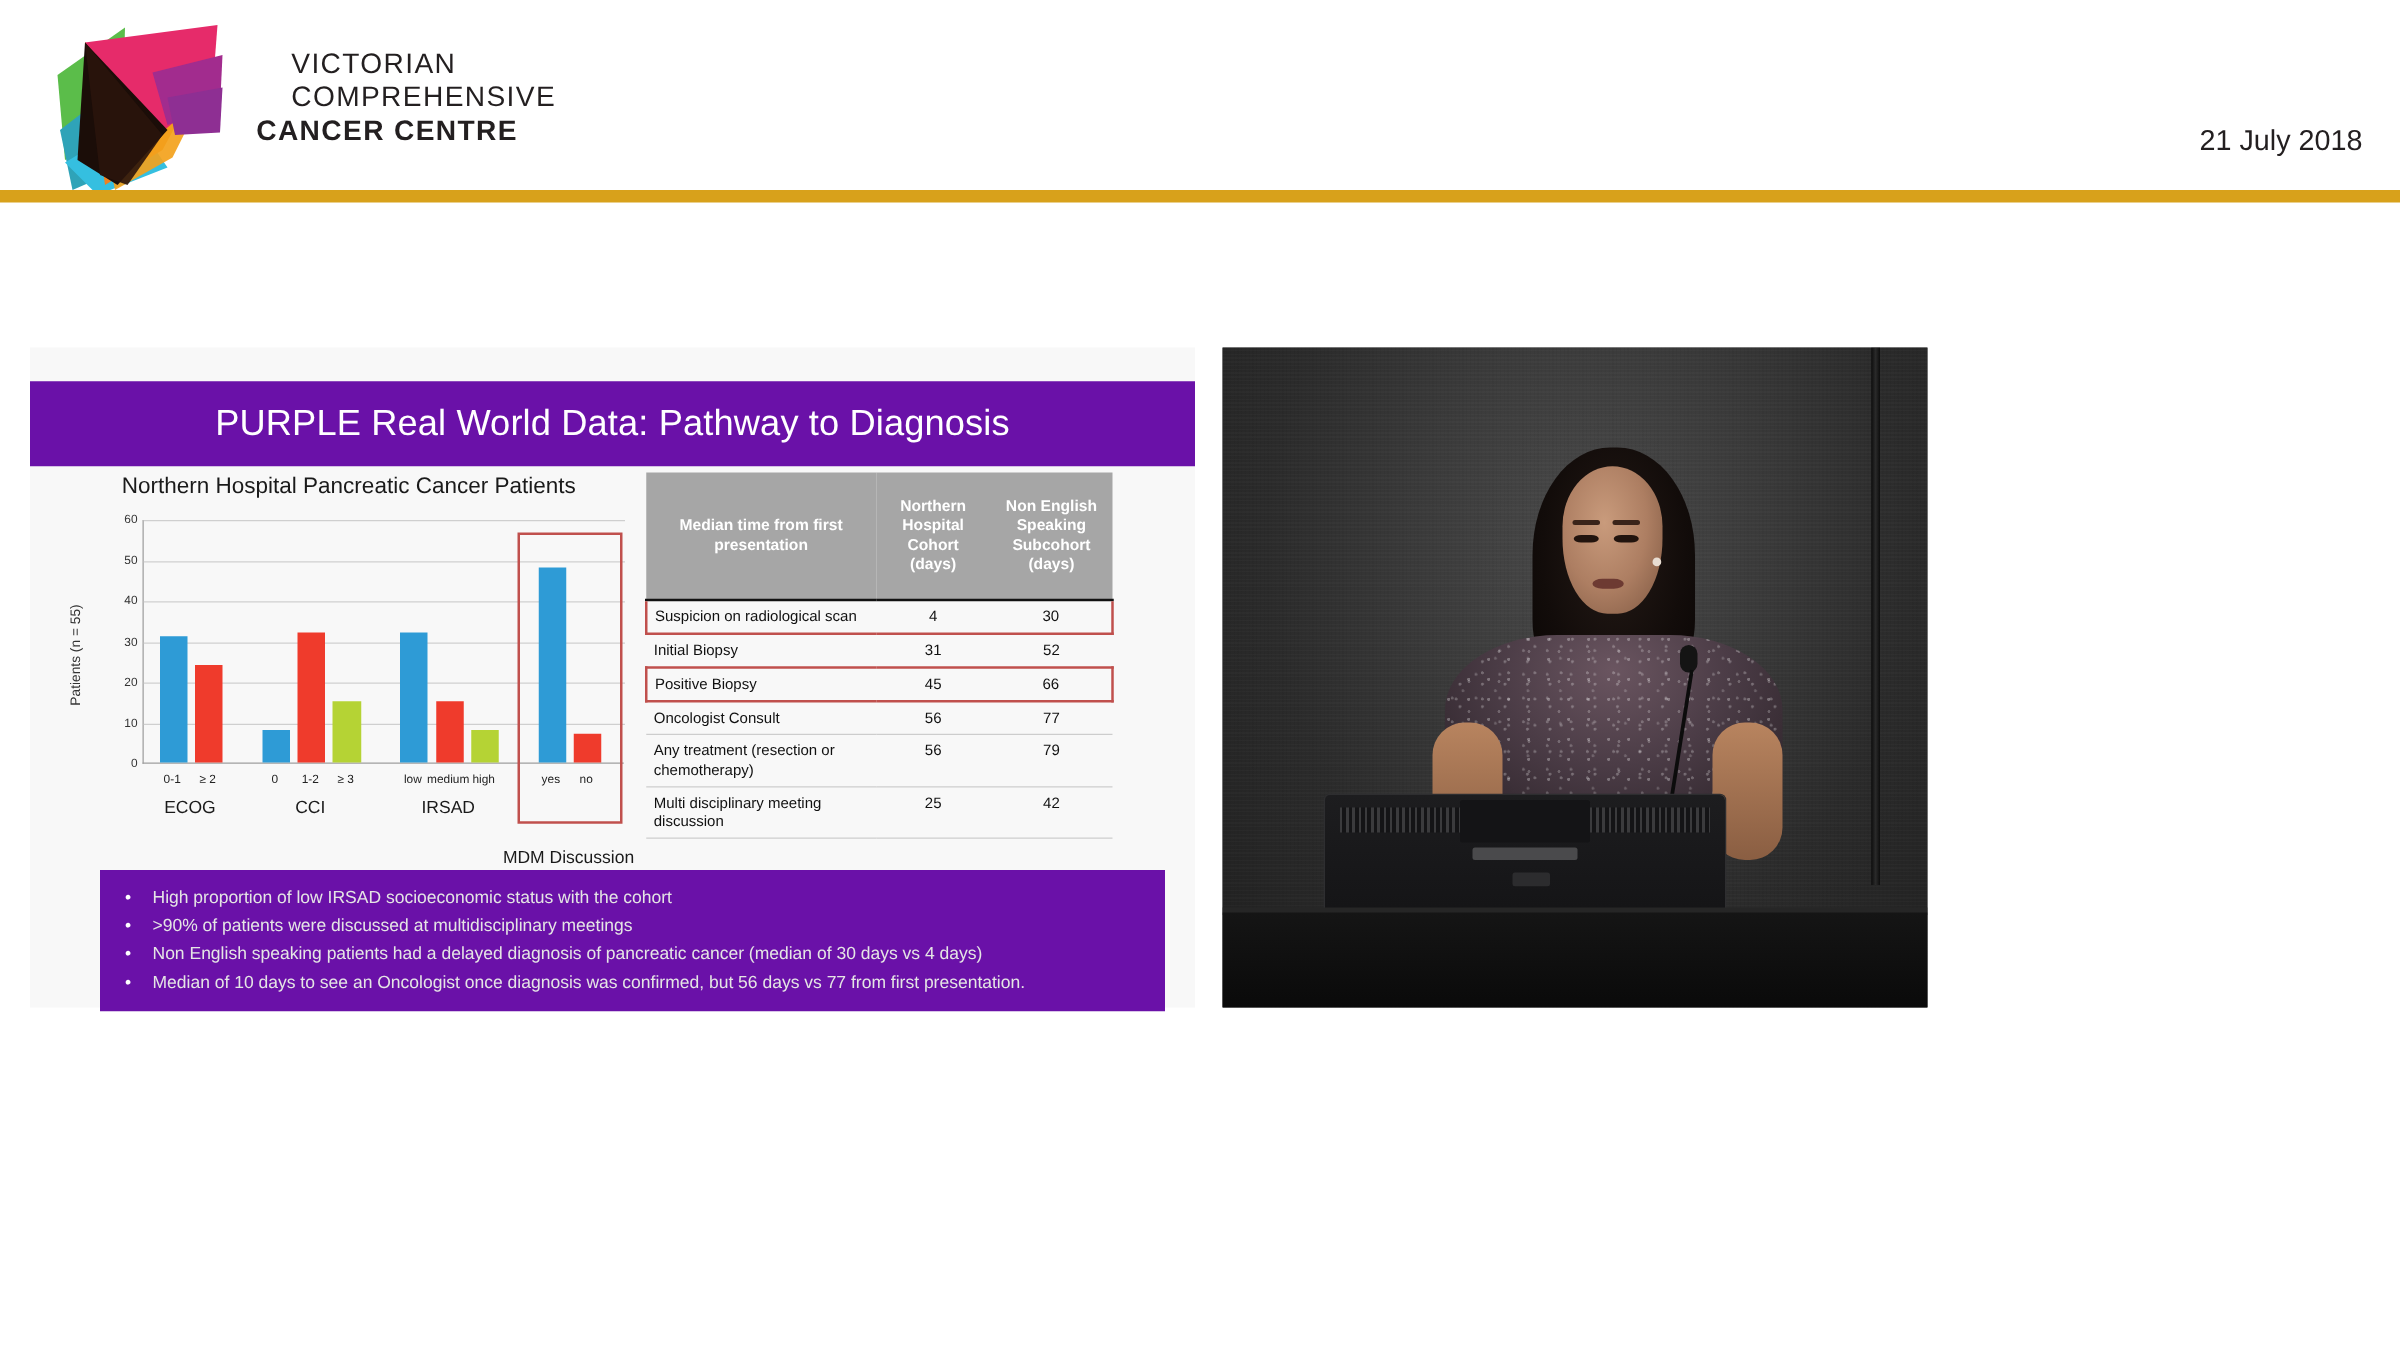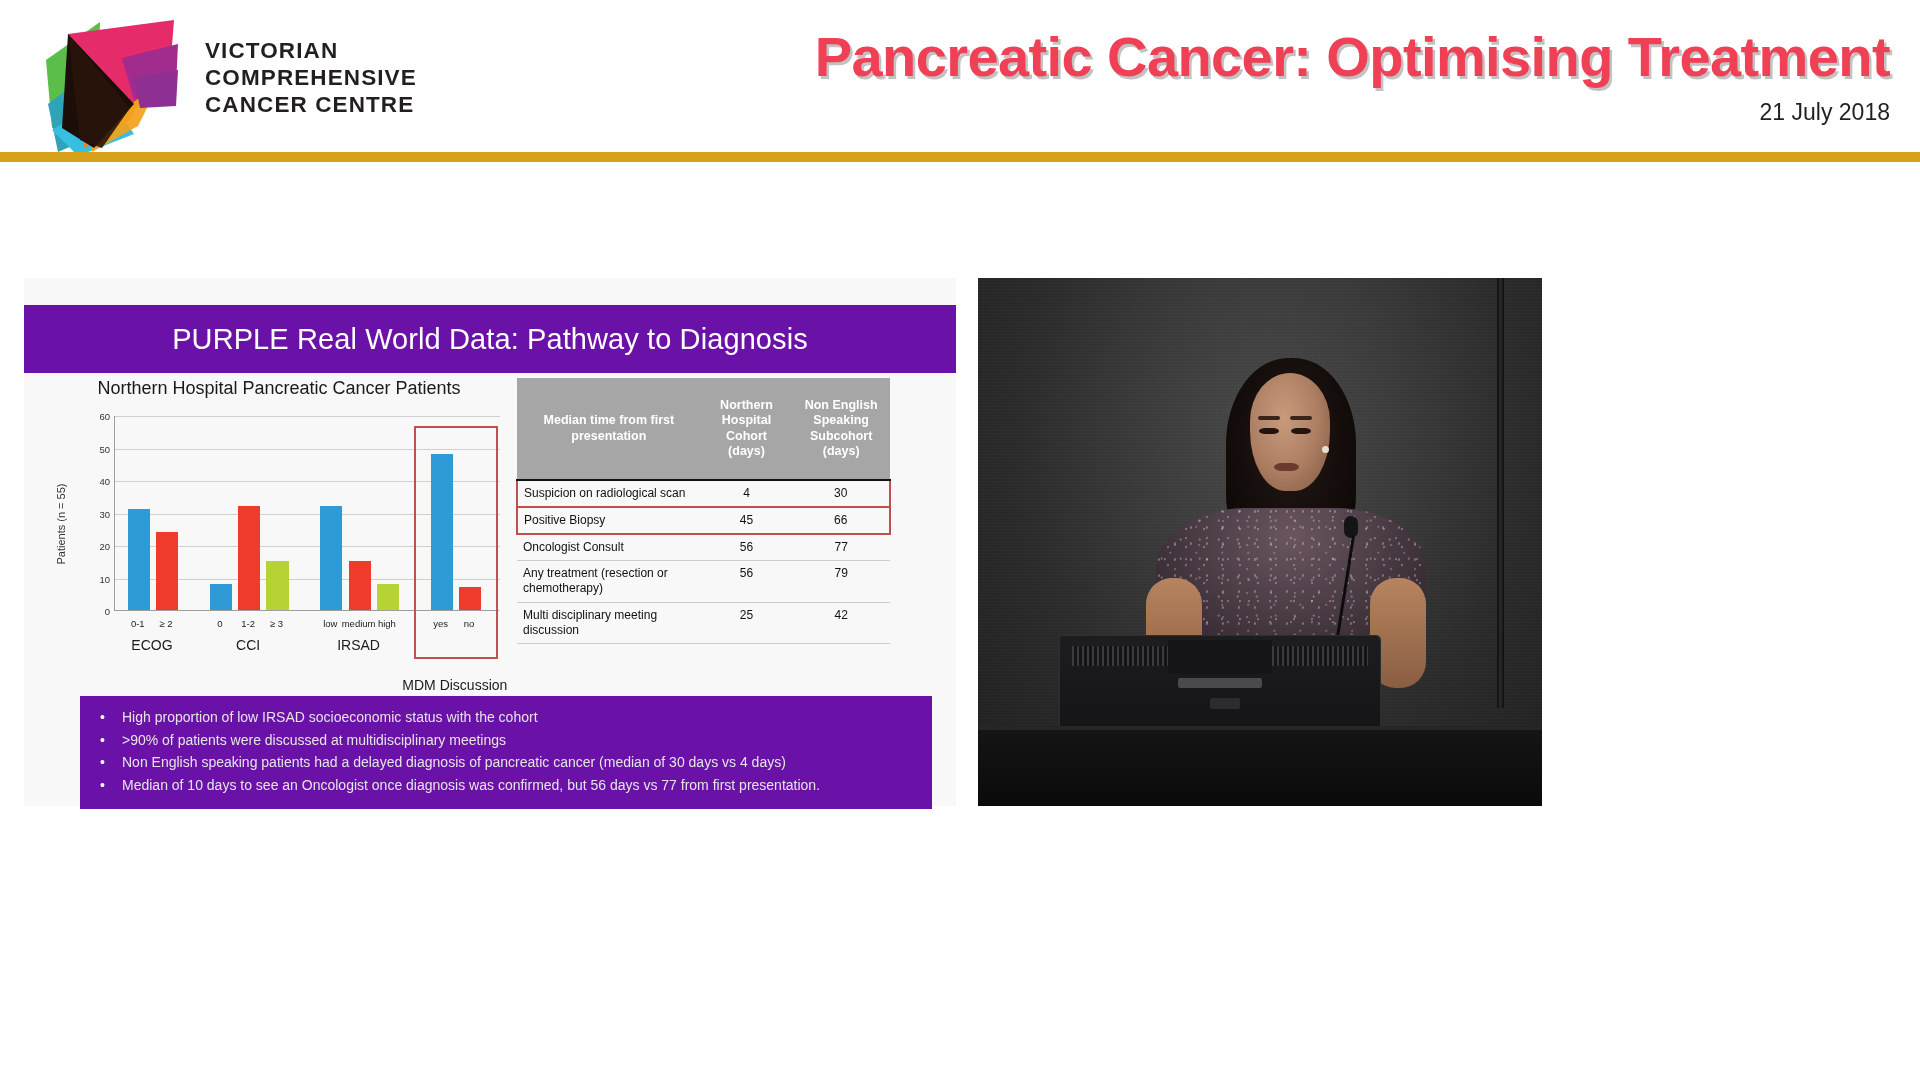--- a/index.html
+++ b/index.html
@@ -25,21 +25,21 @@
     position: absolute; left: 205px; top: 38px;
     line-height: 1.19;
   }
   .wm-line {
     font-family: "Liberation Sans", sans-serif;
     font-size: 22.5px;
     letter-spacing: 1.1px;
     color: #231f20;
     white-space: nowrap;
   }
-  .wm-line.thin { font-weight: 700; }
+  .wm-line.thin { font-weight: 400; margin-left: 28px; }
   .wm-line.bold { font-weight: 700; }
 
   #header-title {
     position: absolute; left: 430px; top: 24px;
     width: 1460px;
     text-align: right;
     font-family: "Liberation Sans", sans-serif;
     font-weight: 700;
     font-size: 56px;
     letter-spacing: -0.6px;
@@ -336,21 +336,20 @@
       <polygon points="30,26 92,100 64,140 42,132" fill="#2a140c" opacity="0.9"></polygon>
     </svg>
   </div>
 
   <div id="vcc-wordmark">
     <div class="wm-line thin">VICTORIAN</div>
     <div class="wm-line thin">COMPREHENSIVE</div>
     <div class="wm-line bold">CANCER CENTRE</div>
   </div>
 
-  <div id="header-title">Pancreatic Cancer: Optimising Treatment</div>
   <div id="header-date">21 July 2018</div>
   <div id="header-rule"></div>
 </div>
 
 <div id="slide">
 
   <div id="slide-title-bar">
     <div id="slide-title">PURPLE Real World Data: Pathway to Diagnosis</div>
   </div>
 
@@ -407,20 +406,25 @@
           <th class="c1">Northern Hospital Cohort (days)</th>
           <th class="c2">Non English Speaking Subcohort (days)</th>
         </tr>
       </thead>
       <tbody id="table-body">
           <tr class="hl">
             <td class="c0">Suspicion on radiological scan</td>
             <td class="c1">4</td>
             <td class="c2">30</td>
           </tr>
+          <tr>
+            <td class="c0">Initial  Biopsy</td>
+            <td class="c1">31</td>
+            <td class="c2">52</td>
+          </tr>
           <tr class="hl">
             <td class="c0">Positive Biopsy</td>
             <td class="c1">45</td>
             <td class="c2">66</td>
           </tr>
           <tr>
             <td class="c0">Oncologist Consult</td>
             <td class="c1">56</td>
             <td class="c2">77</td>
           </tr>

